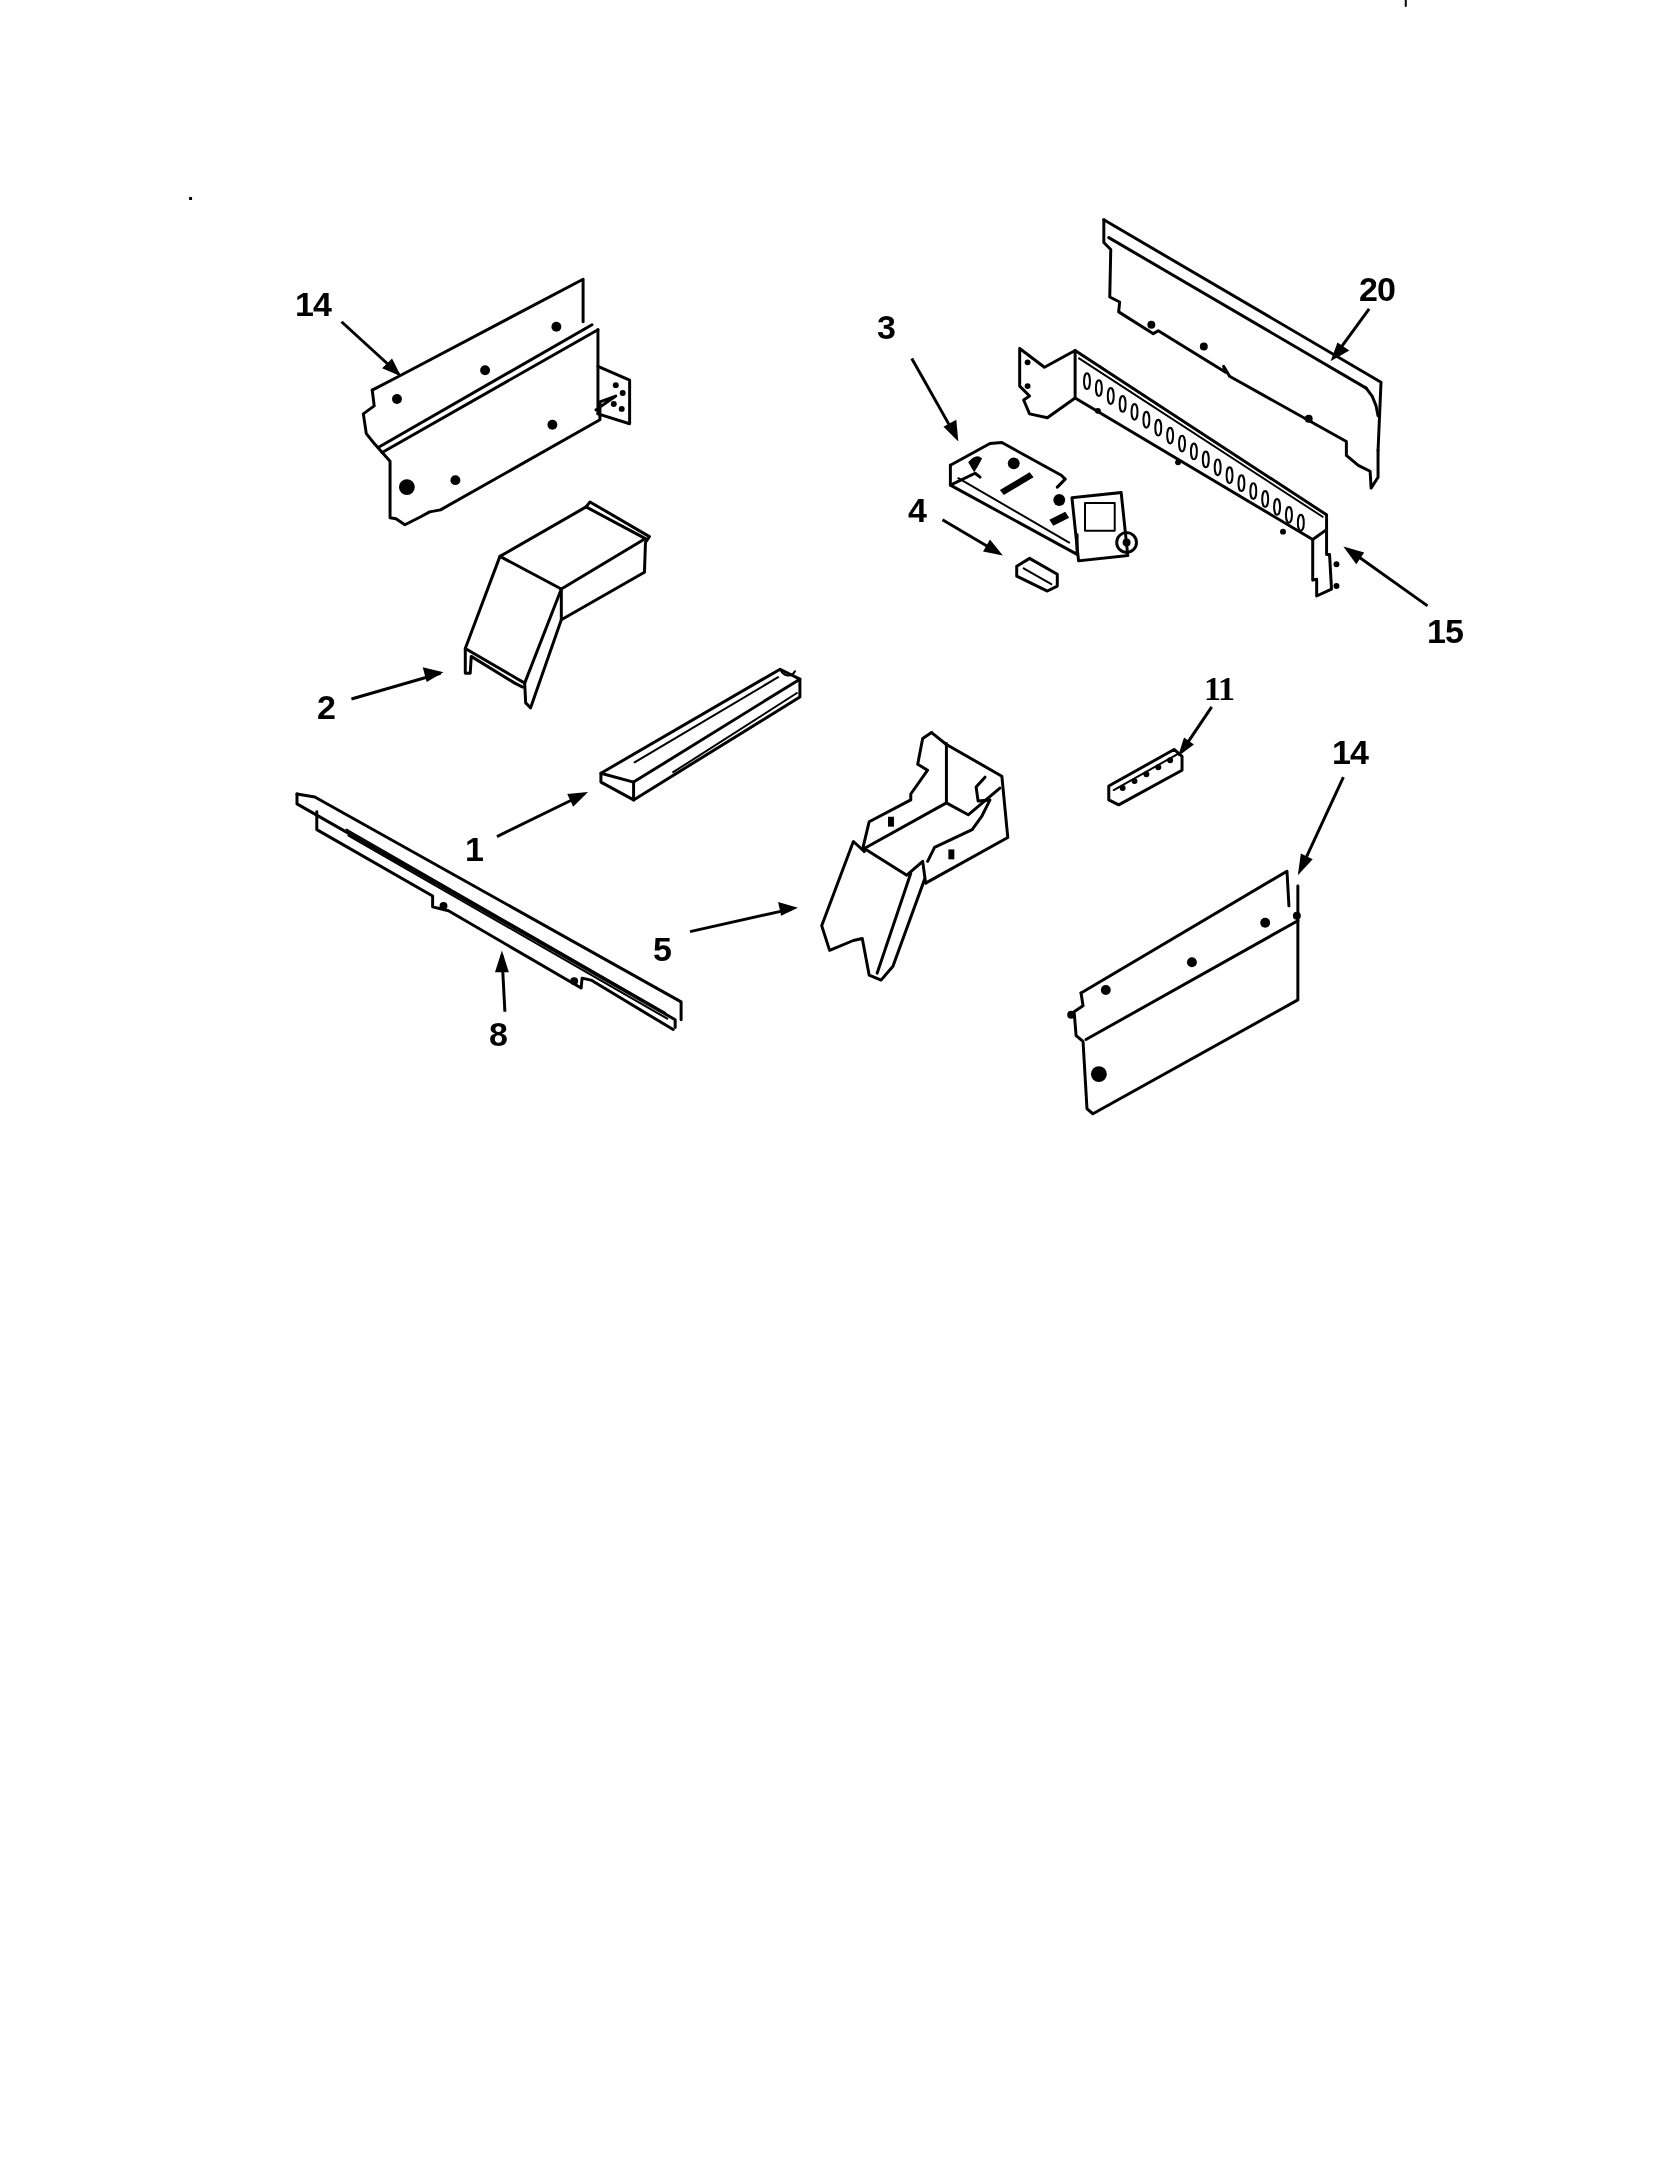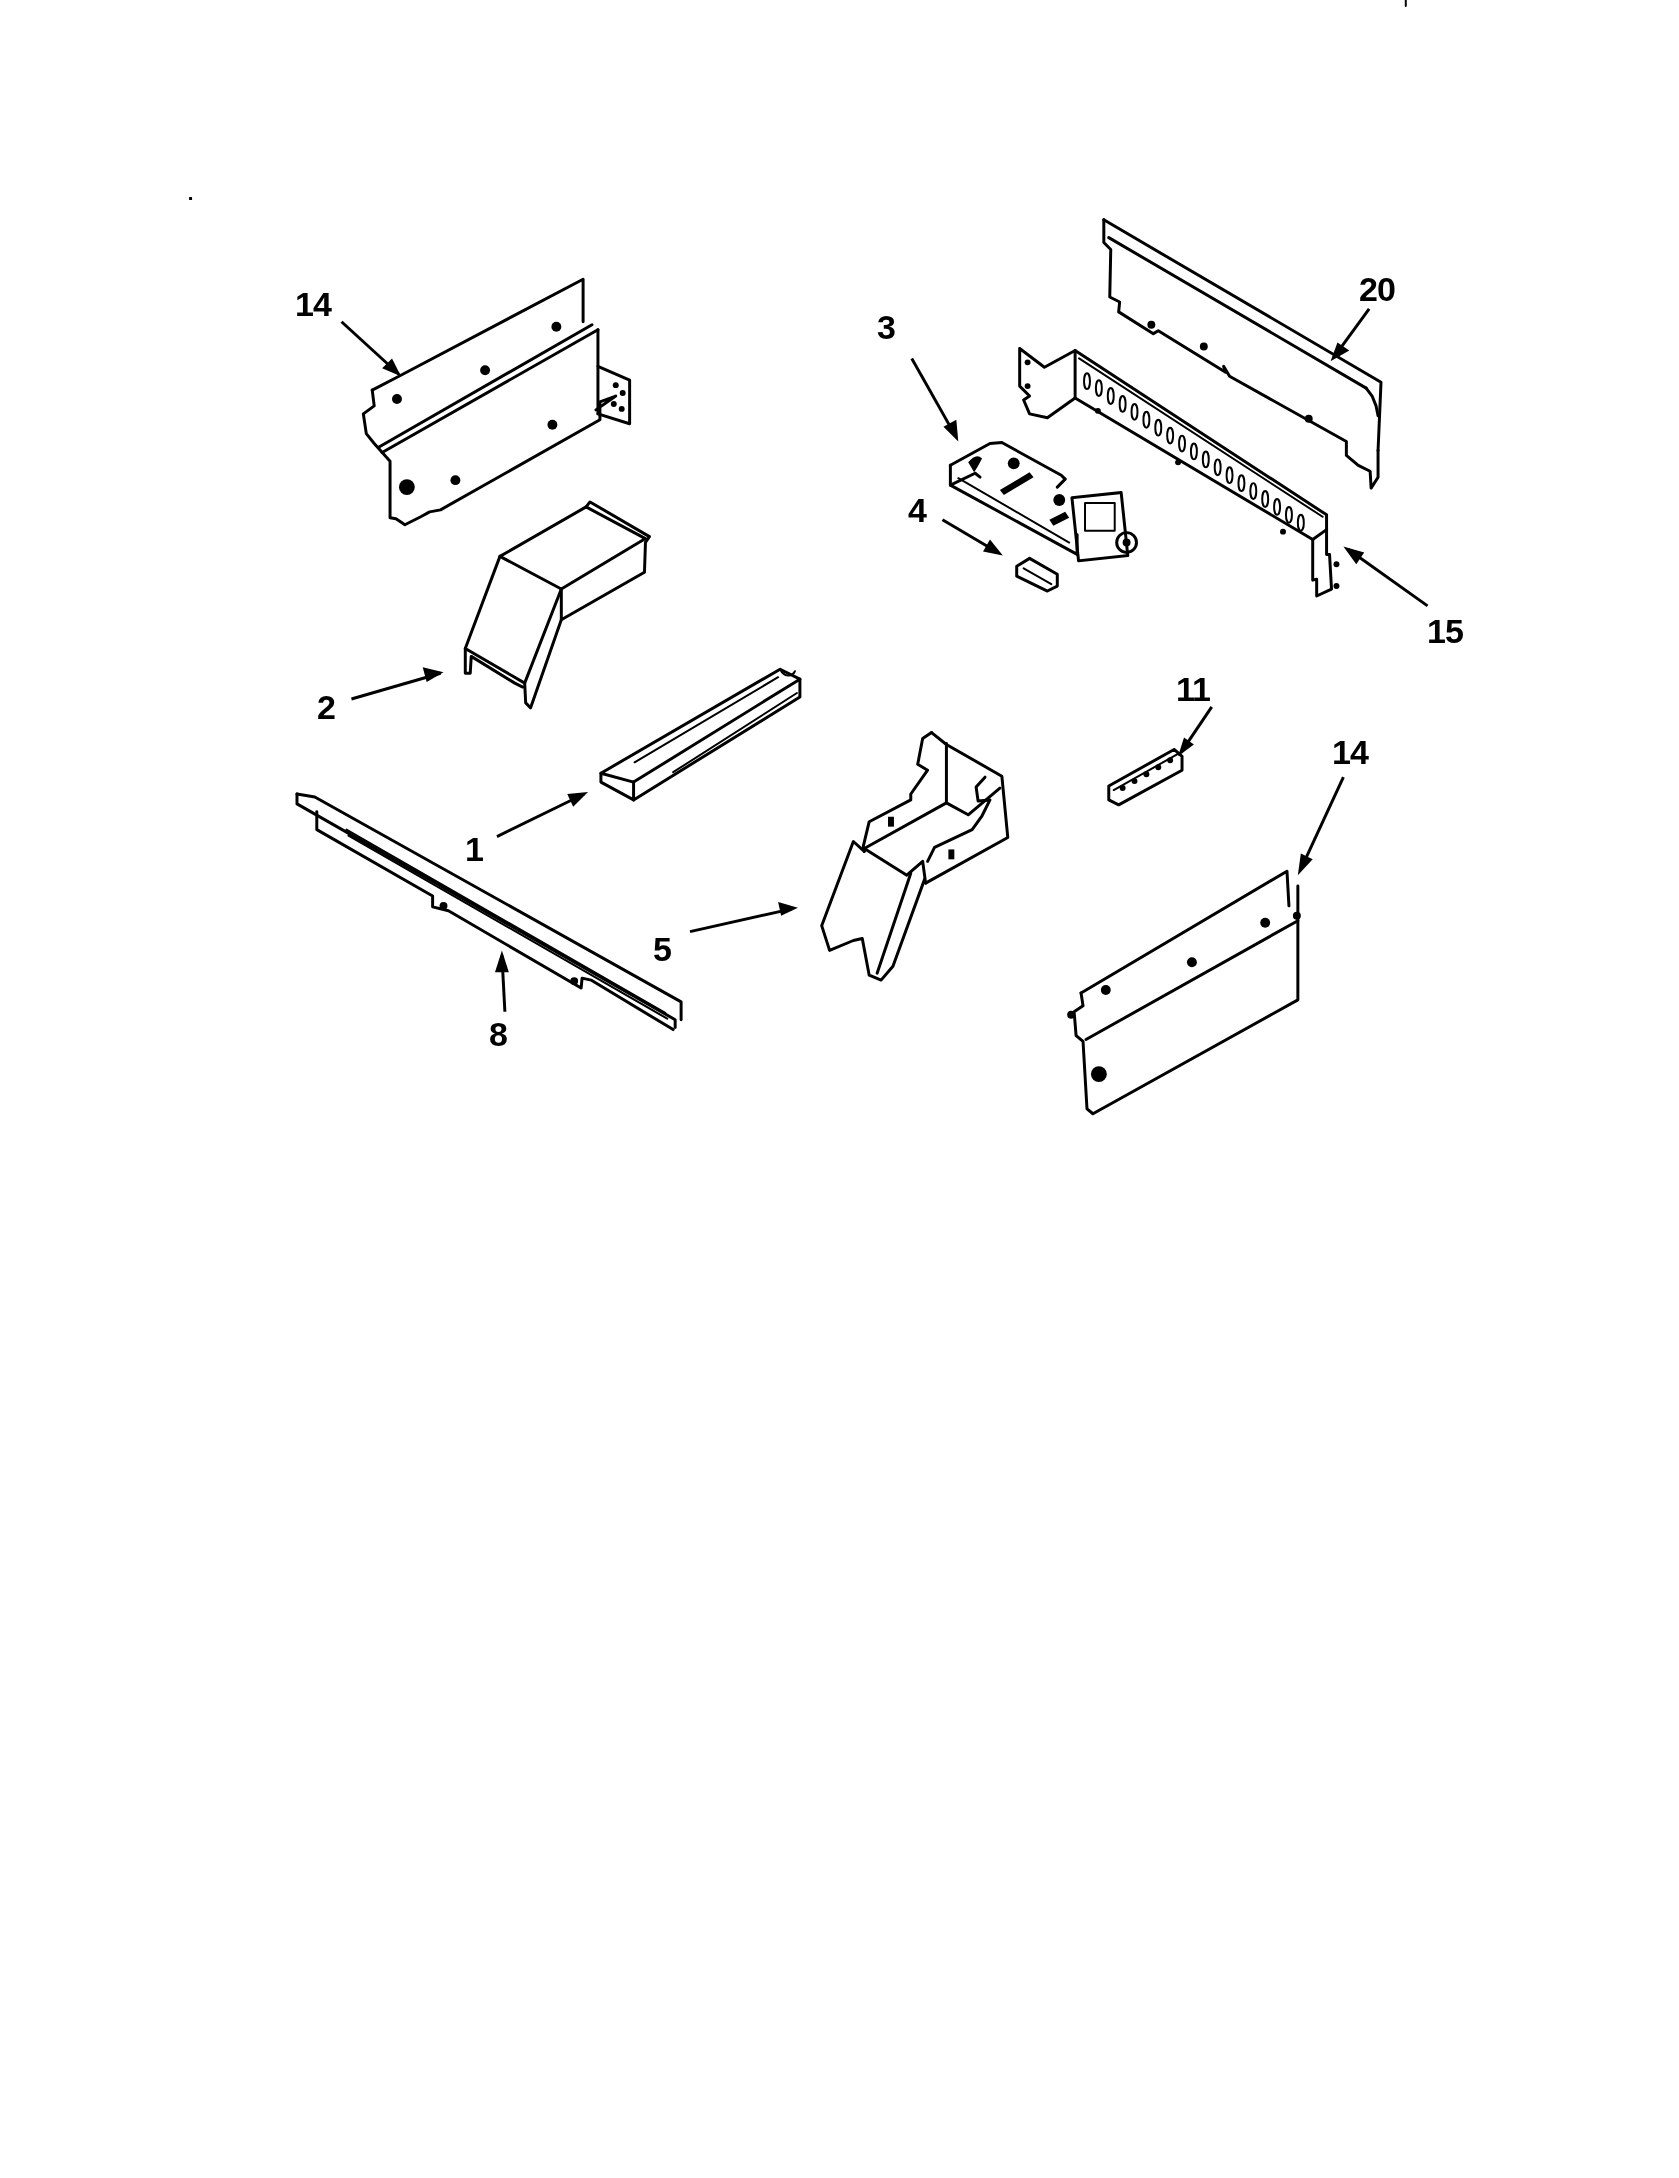--- a/index.html
+++ b/index.html
@@ -228,17 +228,17 @@
 
   <div class="callout" style="left:295px; top:287px;">14</div>
   <div class="callout" style="left:877px; top:310px;">3</div>
   <div class="callout" style="left:1359px; top:272px;">20</div>
   <div class="callout" style="left:908px; top:493px;">4</div>
   <div class="callout" style="left:1427px; top:614px;text-align:right;">15</div>
   <div class="callout" style="left:317px; top:690px;">2</div>
   <div class="callout" style="left:465px; top:832px;">1</div>
   <div class="callout" style="left:489px; top:1017px;">8</div>
   <div class="callout" style="left:653px; top:932px;">5</div>
-  <div class="callout" style="left:1176px; top:672px;">11</div>
+  <div class="callout" style="left:1204px; top:672px;font-family:Liberation Serif, serif;">11</div>
   <div class="callout" style="left:1332px; top:735px;">14</div>
 
 </div>
 
 
 </body></html>

